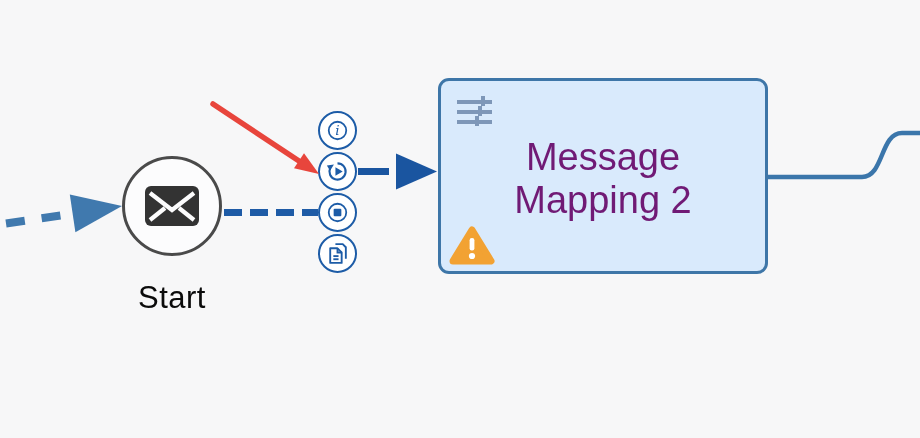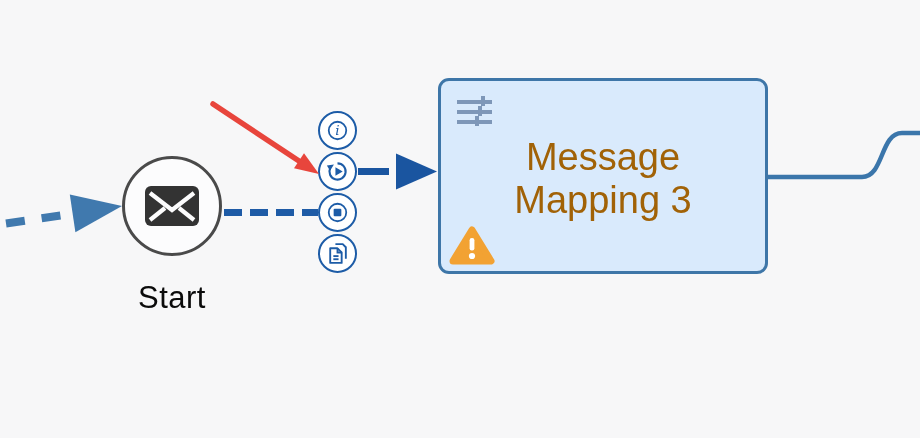--- a/index.html
+++ b/index.html
@@ -37,21 +37,21 @@
   .ctx-info{top:111px;} .ctx-run{top:152px;} .ctx-stop{top:193px;} .ctx-copy{top:234px;}
 
   
   .map-node{
     position:absolute;left:438px;top:78px;width:330px;height:196px;
     box-sizing:border-box;background:#d9eafc;border:3.5px solid #3e76a8;
     border-radius:11px;z-index:2;
   }
   .map-label{
     position:absolute;left:0;top:55px;width:100%;
-    text-align:center;font-size:38px;line-height:43px;color:#a16207;
+    text-align:center;font-size:38px;line-height:43px;color:#701a75;
   }
   .sliders{position:absolute;left:14px;top:13px;}
   .warn{position:absolute;left:8px;bottom:5px;}
 </style>
 </head>
 <body>
 
 <div class="canvas">
 
   <svg class="layer" width="920" height="438" viewBox="0 0 920 438">
@@ -118,21 +118,21 @@
     <svg class="sliders" width="40" height="36" viewBox="0 0 40 36">
       <line x1="2" y1="8" x2="37" y2="8" stroke="#7e97b8" stroke-width="4"></line>
       <line x1="2" y1="18" x2="37" y2="18" stroke="#7e97b8" stroke-width="4"></line>
       <line x1="2" y1="28" x2="37" y2="28" stroke="#7e97b8" stroke-width="4"></line>
       <line x1="28" y1="2" x2="28" y2="12" stroke="#7e97b8" stroke-width="4"></line>
       <line x1="25" y1="12" x2="25" y2="22" stroke="#7e97b8" stroke-width="4"></line>
       <line x1="22" y1="22" x2="22" y2="32" stroke="#7e97b8" stroke-width="4"></line>
     </svg>
     <div class="map-label">
       <div>Message</div>
-      <div>Mapping 3</div>
+      <div>Mapping 2</div>
     </div>
     <svg class="warn" width="46" height="42" viewBox="0 0 46 42">
       <path d="M23 6 L42 37 L4 37 Z" fill="#f2a233" stroke="#f2a233" stroke-width="7" stroke-linejoin="round"></path>
       <rect x="20.6" y="14" width="4.8" height="12.5" rx="2.2" fill="#ffffff"></rect>
       <circle cx="23" cy="32" r="3.1" fill="#ffffff"></circle>
     </svg>
   </div>
 
   <svg class="layer-top" width="920" height="438" viewBox="0 0 920 438">
     <g>

